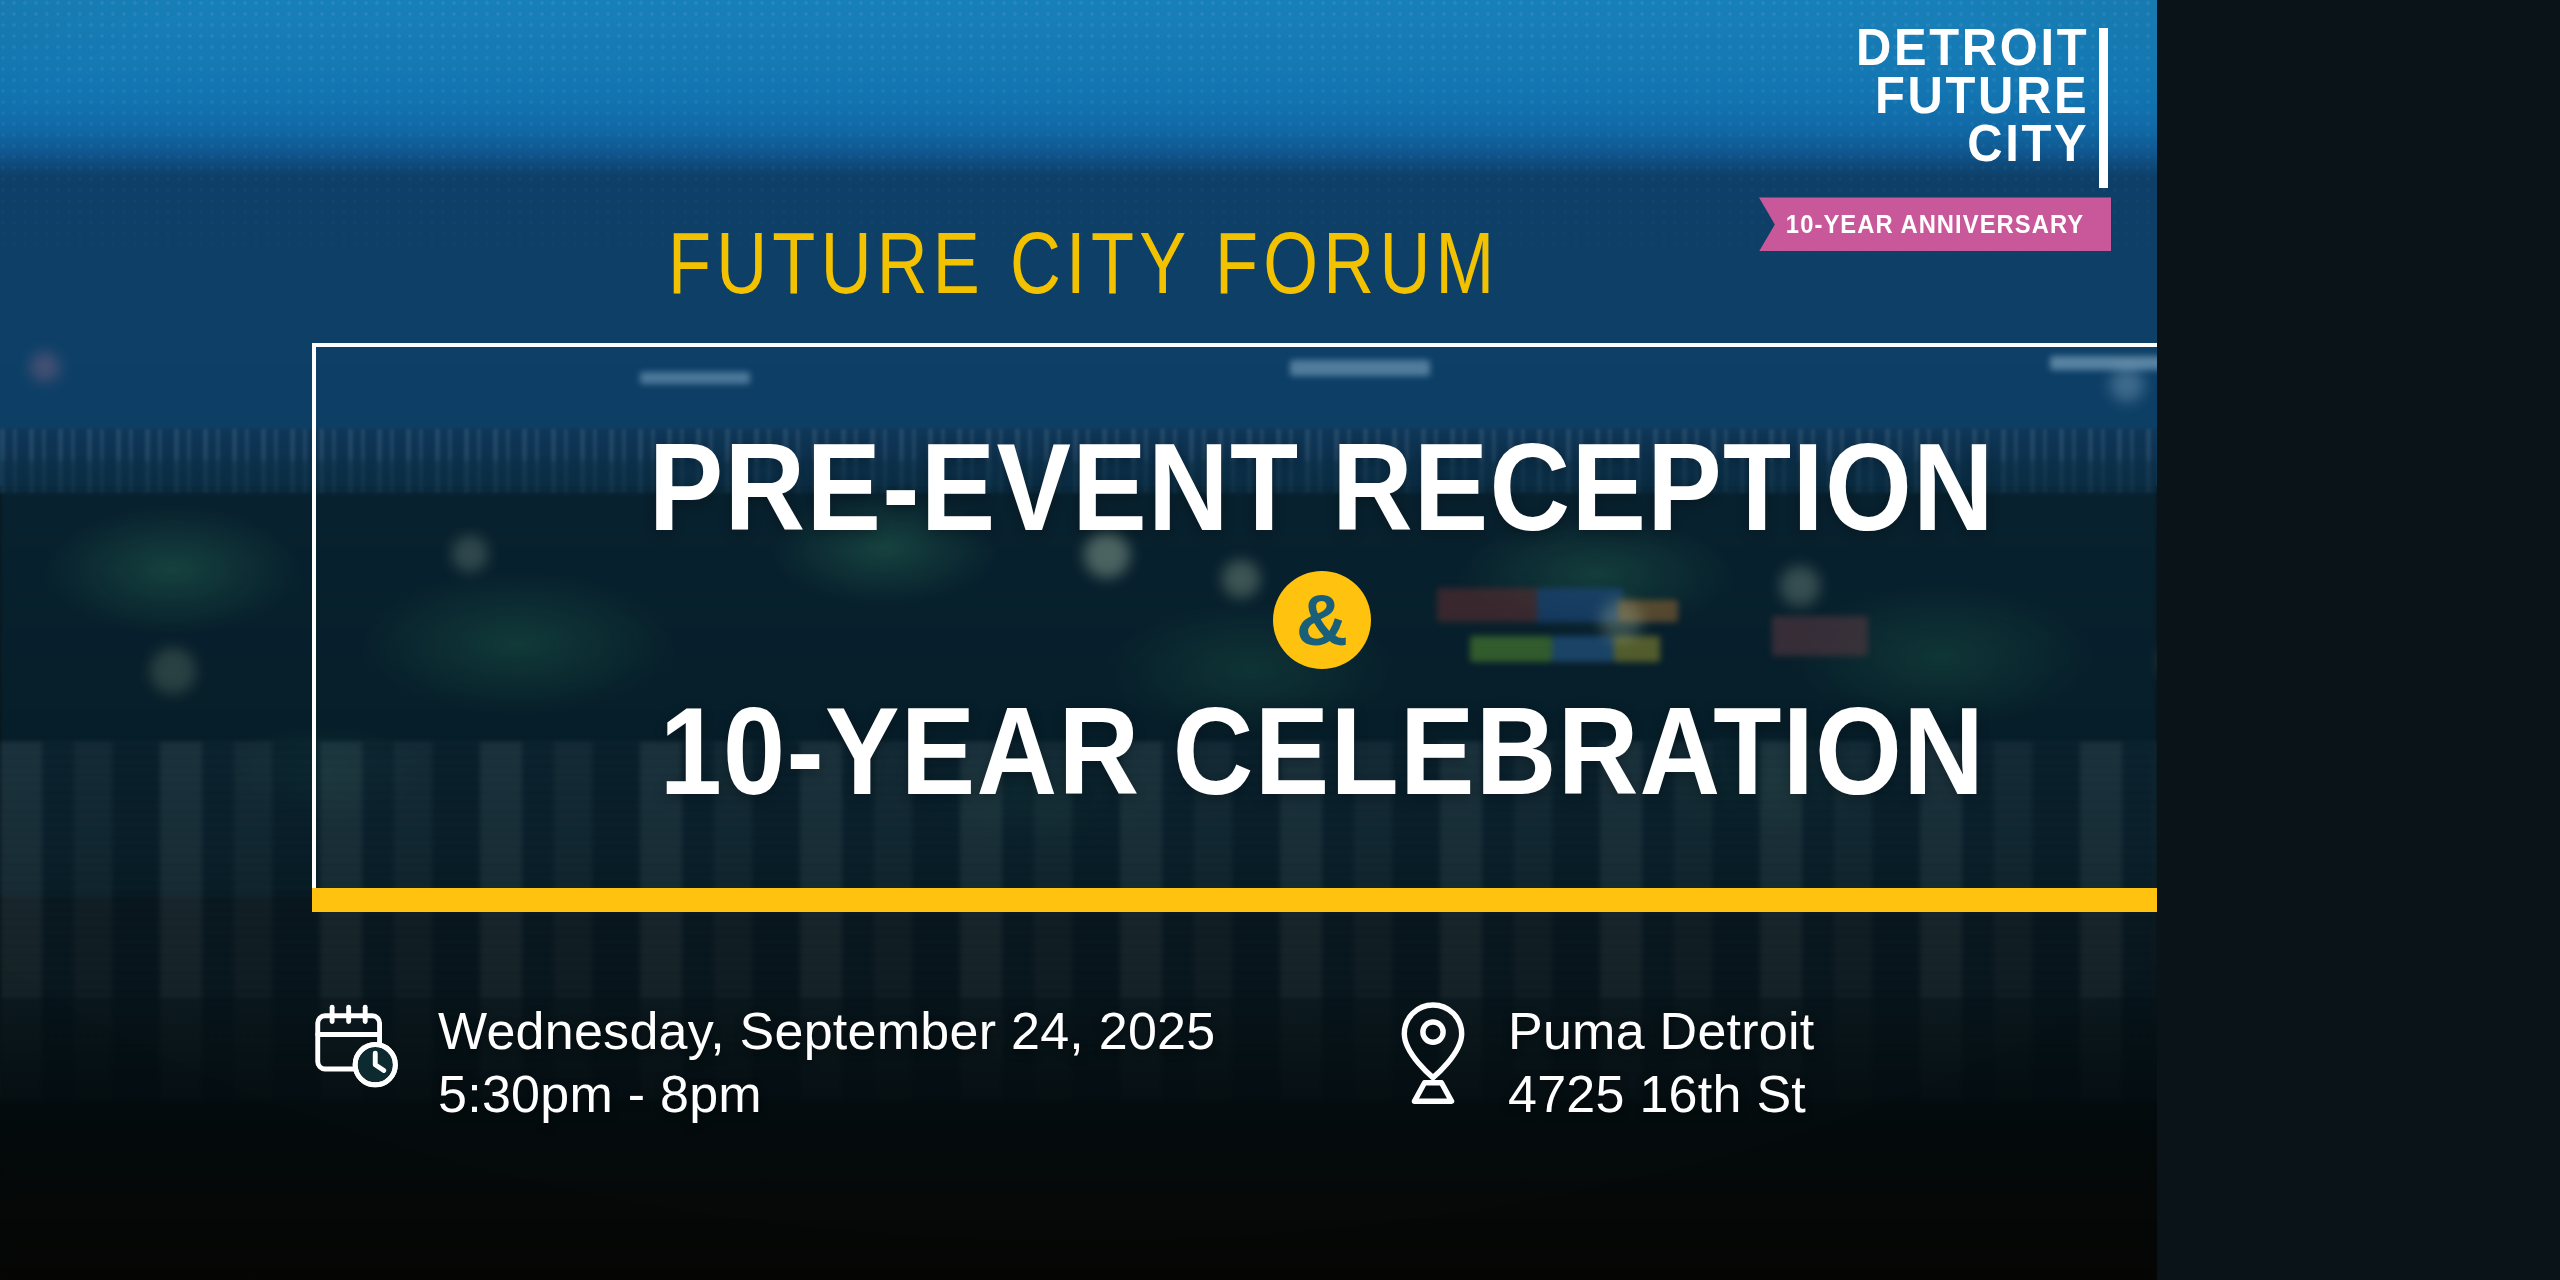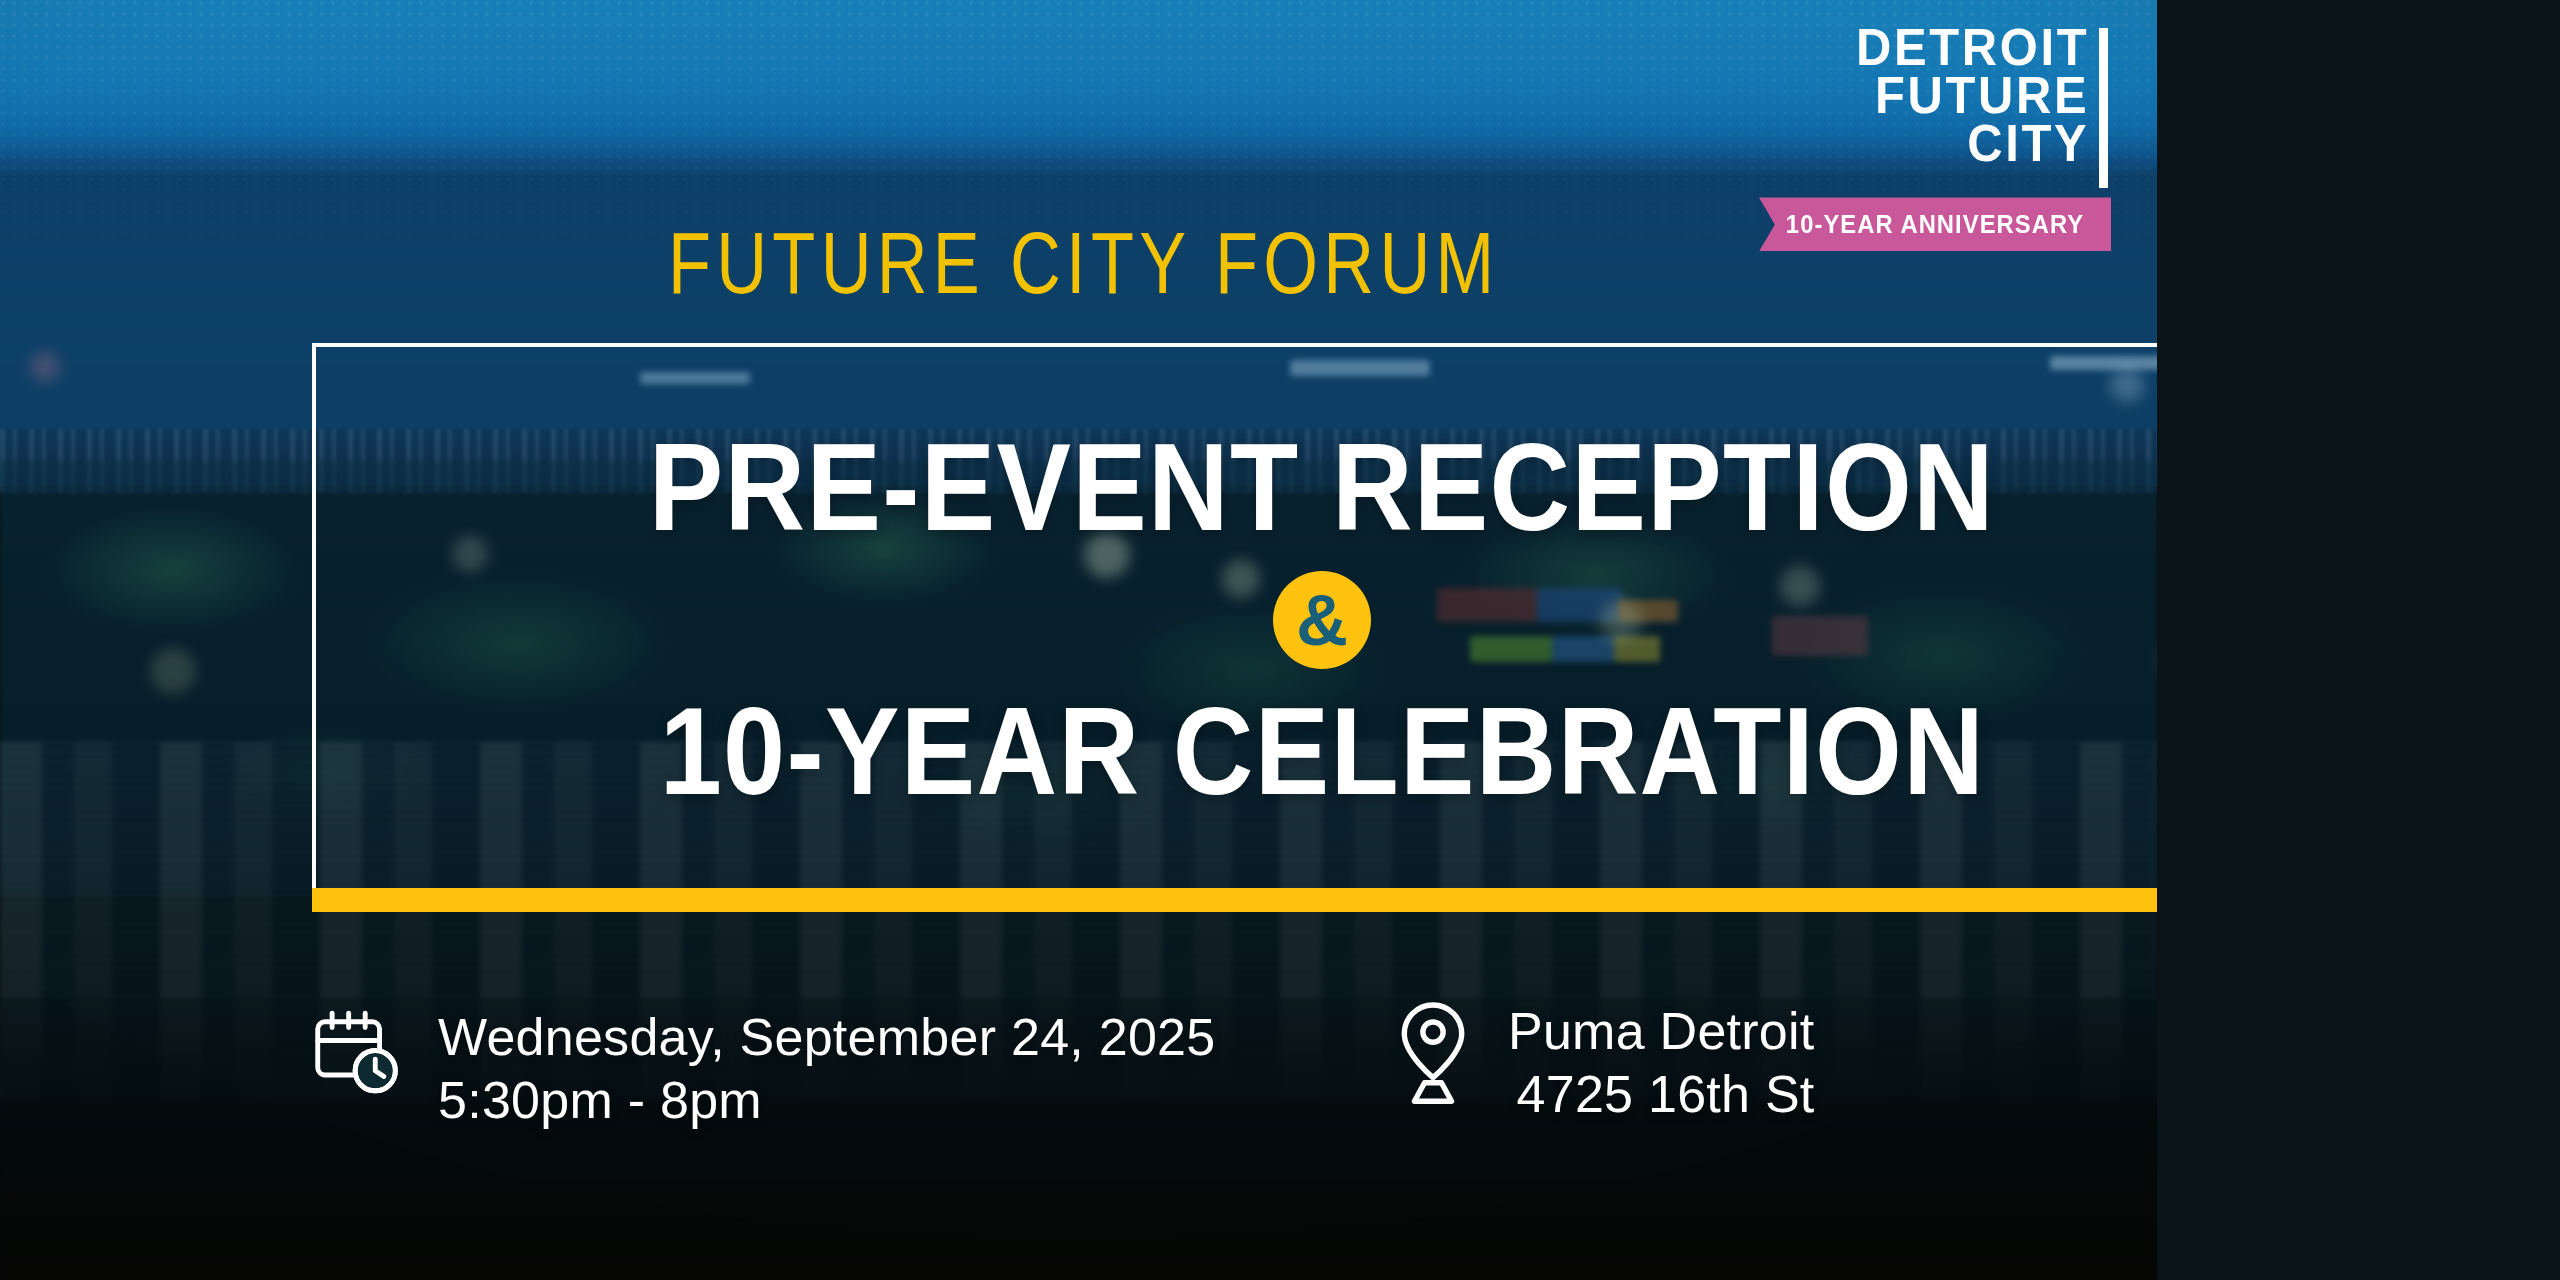--- a/index.html
+++ b/index.html
@@ -217,22 +217,22 @@
     color:#1a5f7a; font-weight:700; font-size:72px; line-height:1;
     font-family:"Liberation Sans", sans-serif;
   }
 
   
   .details{
     position:absolute; left:312px; right:312px; top:1000px;
     display:flex; z-index:7;
   }
   .detail{ display:flex; align-items:flex-start; }
-  .detail-date{ width:1080px;margin-top:6px; }
-  .detail-loc{ flex:1;text-align:right; }
+  .detail-date{ width:1080px; }
+  .detail-loc{ flex:1; }
   .detail-icon{
     flex:0 0 auto; margin-right:34px;
   }
   .detail-icon svg{ display:block; }
   .detail-text{
     color:#ffffff;
     font-size:52px;
     line-height:1.22;
     letter-spacing:.005em;
     text-shadow:0 3px 10px rgba(0,0,0,.45);

